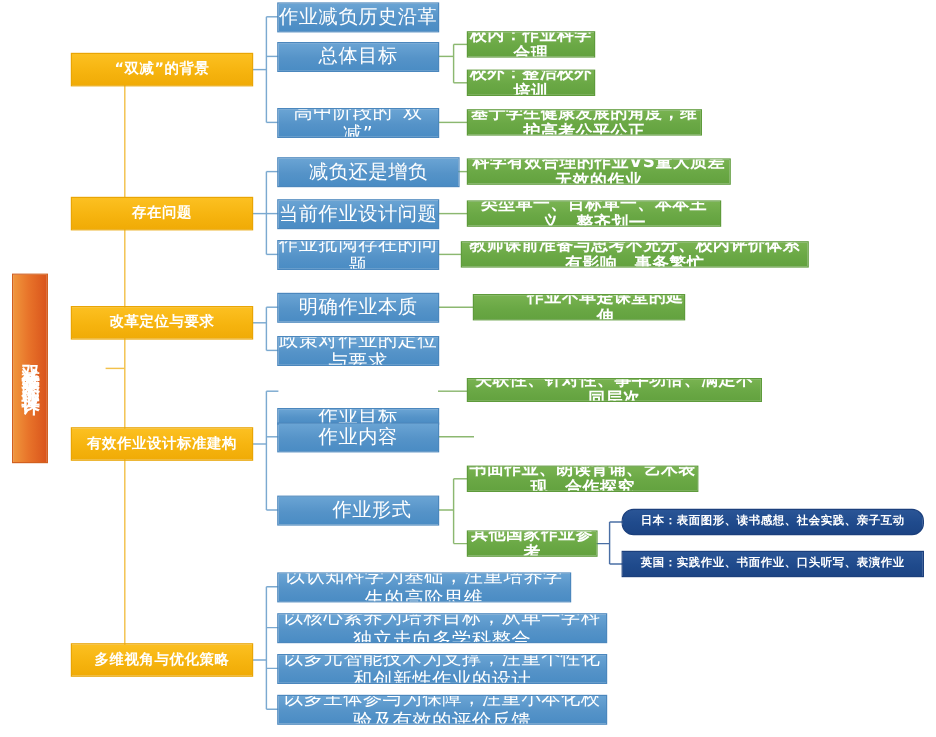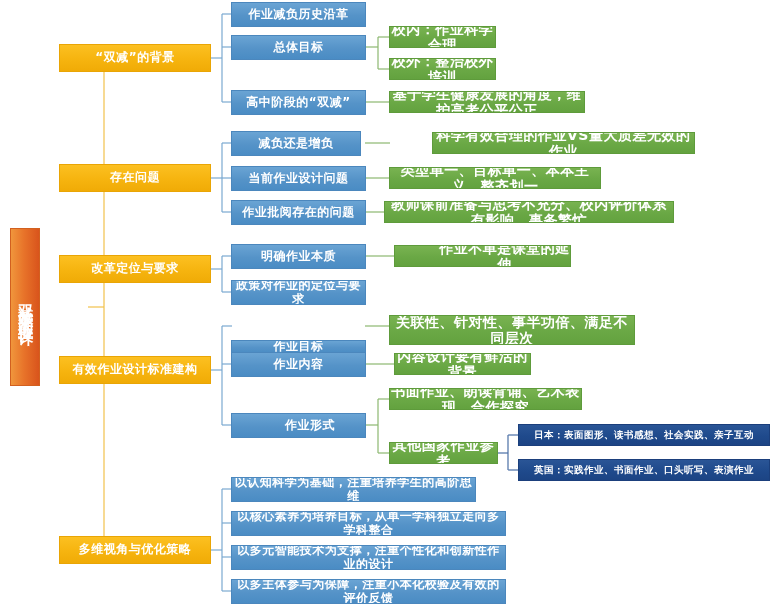--- a/index.html
+++ b/index.html
@@ -33,21 +33,21 @@
   
   .lvl2{
     background:linear-gradient(to bottom,#fcc021 0%,#f6b40f 55%,#f0ab06 100%);
     border:1px solid #e9a505;
     font-size:12px;font-weight:bold;
   }
   
   .lvl3{
     background:linear-gradient(to bottom,#6aa4d4 0%,#5593c8 55%,#4a8cc4 100%);
     border:1px solid #4b87bd;
-    font-size:12px;font-weight:bold;
+    font-size:16px;font-weight:normal;
   }
   
   .lvl4{
     background:linear-gradient(to bottom,#79b351 0%,#6aa845 55%,#63a23f 100%);
     border:1px solid #5e9b3b;
     font-size:14px;font-weight:bold;
   }
   
   .lvl5{
     background:linear-gradient(to bottom,#2a5596 0%,#1f4a8c 55%,#1c4484 100%);
@@ -153,23 +153,23 @@
   <div class="node lvl4" style="left:389px;top:26px;width:107px;height:22px;">校内：作业科学合理</div>
 
   <div class="node lvl4" style="left:389px;top:58px;width:107px;height:22px;">校外：整治校外培训</div>
 
   <div class="node lvl3" style="left:231px;top:90px;width:135px;height:25px;">高中阶段的“双减”</div>
 
   <div class="node lvl4" style="left:389px;top:91px;width:196px;height:22px;">基于学生健康发展的角度，维护高考公平公正</div>
 
   <div class="node lvl2" style="left:59px;top:164px;width:152px;height:28px;">存在问题</div>
 
-  <div class="node lvl3" style="left:231px;top:131px;width:130px;height:25px;">减负还是增负</div>
-
-  <div class="node lvl4" style="left:389px;top:132px;width:263px;height:22px;margin-left:43px;">科学有效合理的作业VS量大质差无效的作业</div>
+  <div class="node lvl3" style="left:231px;top:131px;width:152px;height:25px;">减负还是增负</div>
+
+  <div class="node lvl4" style="left:389px;top:132px;width:220px;height:22px;">科学有效合理的作业VS量大质差无效的作业</div>
 
   <div class="node lvl3" style="left:231px;top:166px;width:135px;height:25px;">当前作业设计问题</div>
 
   <div class="node lvl4" style="left:389px;top:167px;width:212px;height:22px;">类型单一、目标单一、本本主义、整齐划一</div>
 
   <div class="node lvl3" style="left:231px;top:200px;width:135px;height:25px;">作业批阅存在的问题</div>
 
   <div class="node lvl4" style="left:384px;top:201px;width:290px;height:22px;">教师课前准备与思考不充分、校内评价体系有影响、事务繁忙</div>
 
   <div class="node lvl2" style="left:59px;top:255px;width:152px;height:28px;">改革定位与要求</div>
@@ -177,33 +177,32 @@
   <div class="node lvl3" style="left:231px;top:244px;width:135px;height:25px;">明确作业本质</div>
 
   <div class="node lvl4" style="left:394px;top:245px;width:177px;height:22px;padding-left:44px;">作业不单是课堂的延伸</div>
 
   <div class="node lvl3" style="left:231px;top:280px;width:135px;height:25px;">政策对作业的定位与要求</div>
 
   <div class="node lvl2" style="left:59px;top:356px;width:152px;height:28px;">有效作业设计标准建构</div>
 
   <div class="node lvl3" style="left:231px;top:314px;width:135px;height:14px;margin-top:26px;">作业目标</div>
 
-  <div class="node lvl4" style="left:389px;top:315px;width:246px;height:30px;">关联性、针对性、事半功倍、满足不同层次</div>
+  <div class="node lvl4" style="left:389px;top:315px;width:246px;height:20px;">关联性、针对性、事半功倍、满足不同层次</div>
 
   <div class="node lvl3" style="left:231px;top:352px;width:135px;height:25px;">作业内容</div>
 
-  <div class="node lvl4" style="left:394px;top:353px;width:137px;height:22px;">内容设计要有鲜活的背景</div>
 
   <div class="node lvl3" style="left:231px;top:413px;width:135px;height:25px;padding-left:23px;">作业形式</div>
 
   <div class="node lvl4" style="left:389px;top:388px;width:193px;height:22px;">书面作业、朗读背诵、艺术表现、合作探究</div>
 
   <div class="node lvl4" style="left:389px;top:442px;width:109px;height:22px;">其他国家作业参考</div>
 
-  <div class="node lvl5" style="left:518px;top:424px;width:252px;height:22px;">日本：表面图形、读书感想、社会实践、亲子互动</div>
+  <div class="node lvl5" style="left:518px;top:424px;width:252px;height:22px;border-radius:10px;">日本：表面图形、读书感想、社会实践、亲子互动</div>
 
   <div class="node lvl5" style="left:518px;top:459px;width:252px;height:22px;">英国：实践作业、书面作业、口头听写、表演作业</div>
 
   <div class="node lvl2" style="left:59px;top:536px;width:152px;height:28px;">多维视角与优化策略</div>
 
   <div class="node lvl3" style="left:231px;top:477px;width:245px;height:25px;">以认知科学为基础，注重培养学生的高阶思维</div>
 
   <div class="node lvl3" style="left:231px;top:511px;width:275px;height:25px;">以核心素养为培养目标，从单一学科独立走向多学科整合</div>
 
   <div class="node lvl3" style="left:231px;top:545px;width:275px;height:25px;">以多元智能技术为支撑，注重个性化和创新性作业的设计</div>

